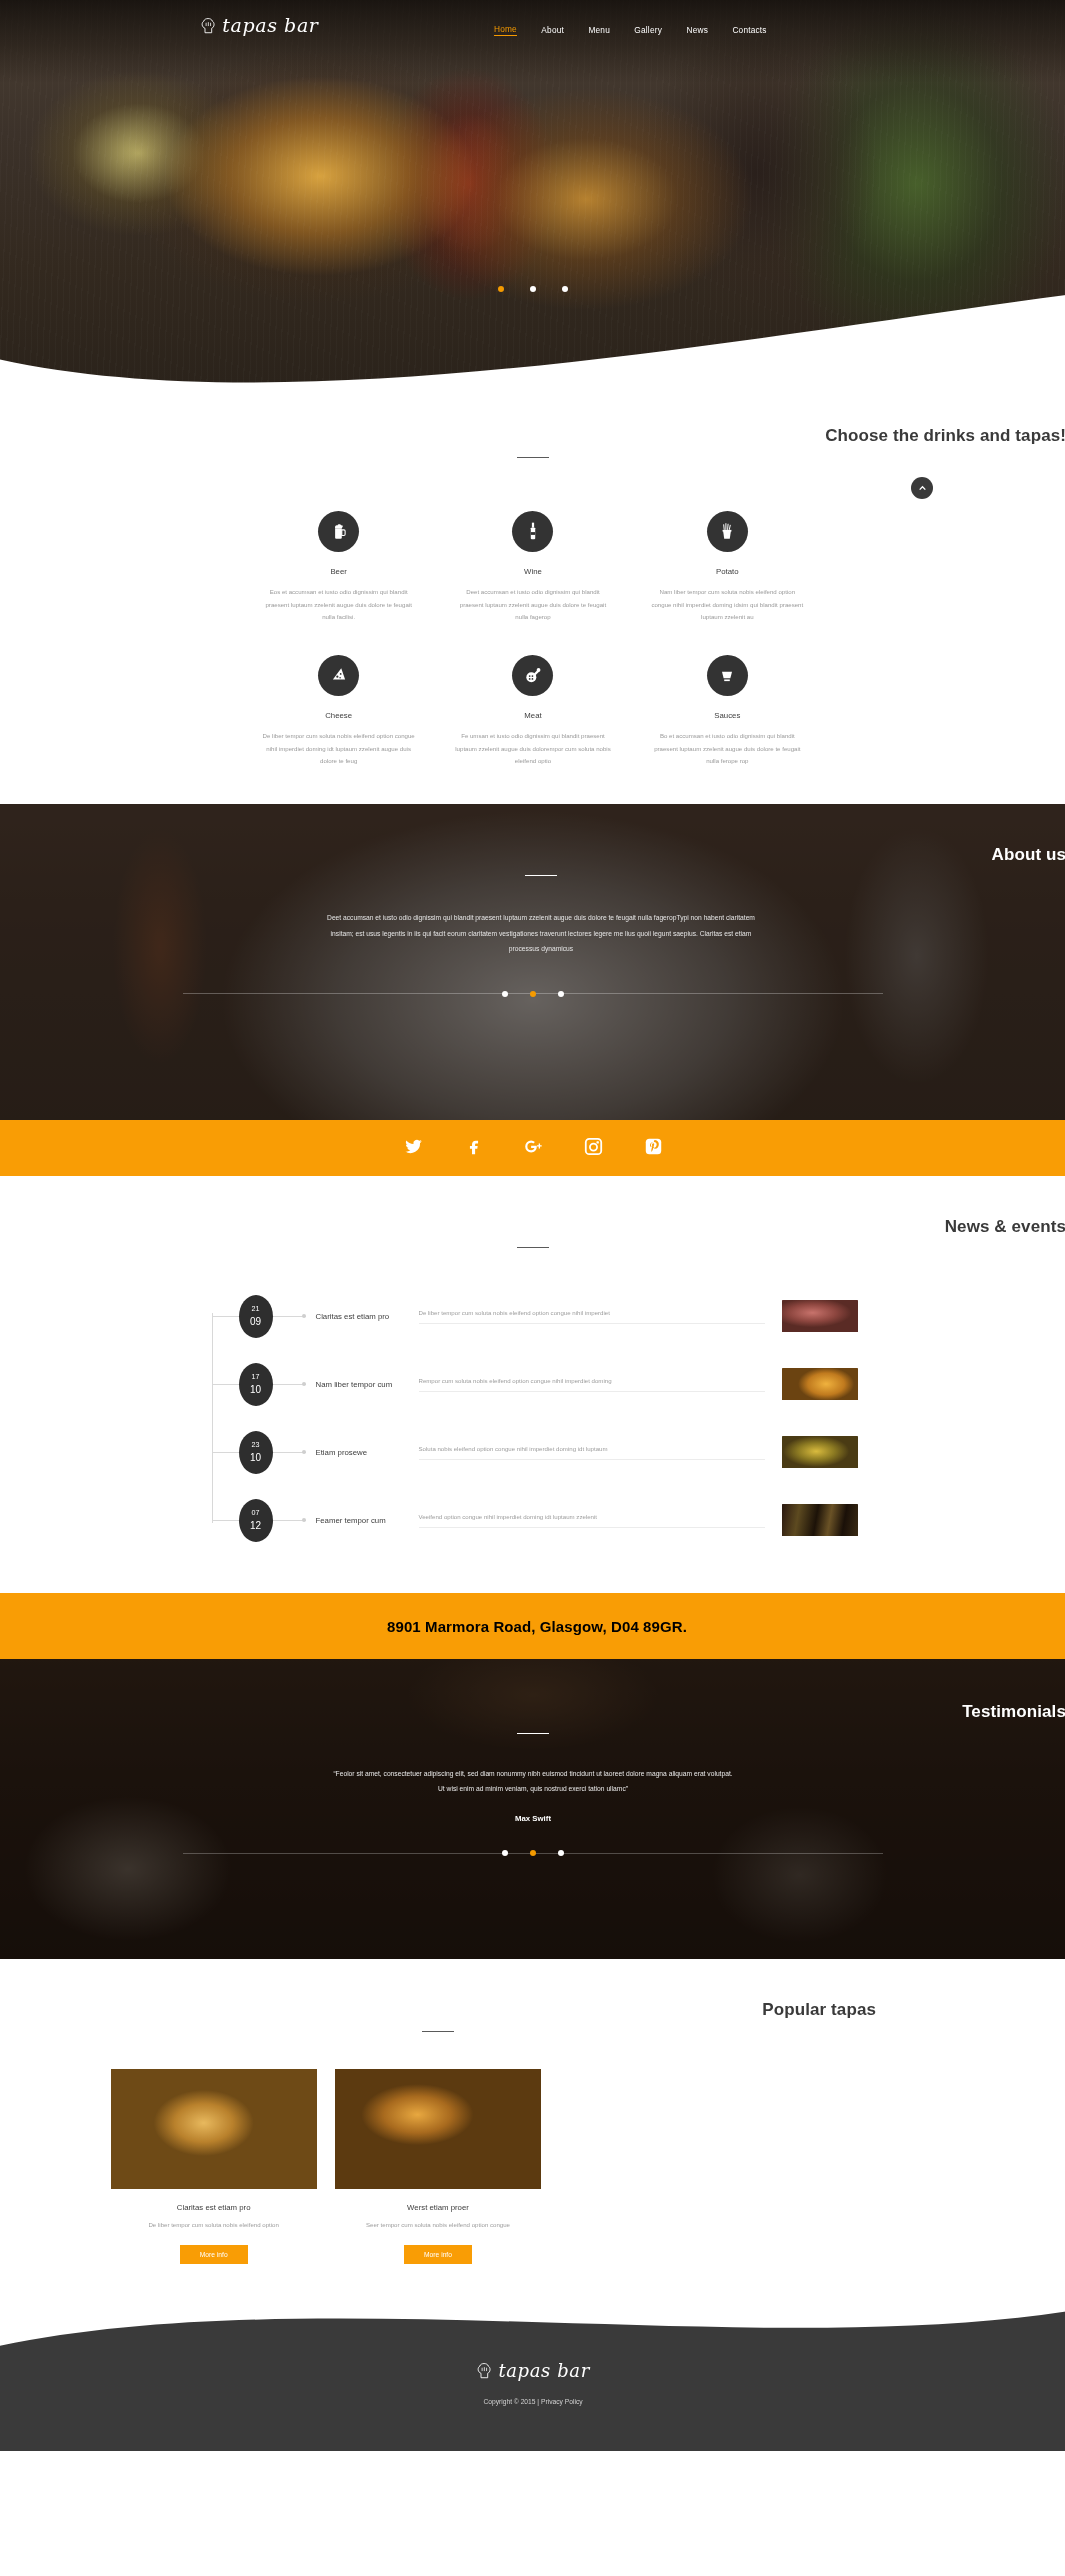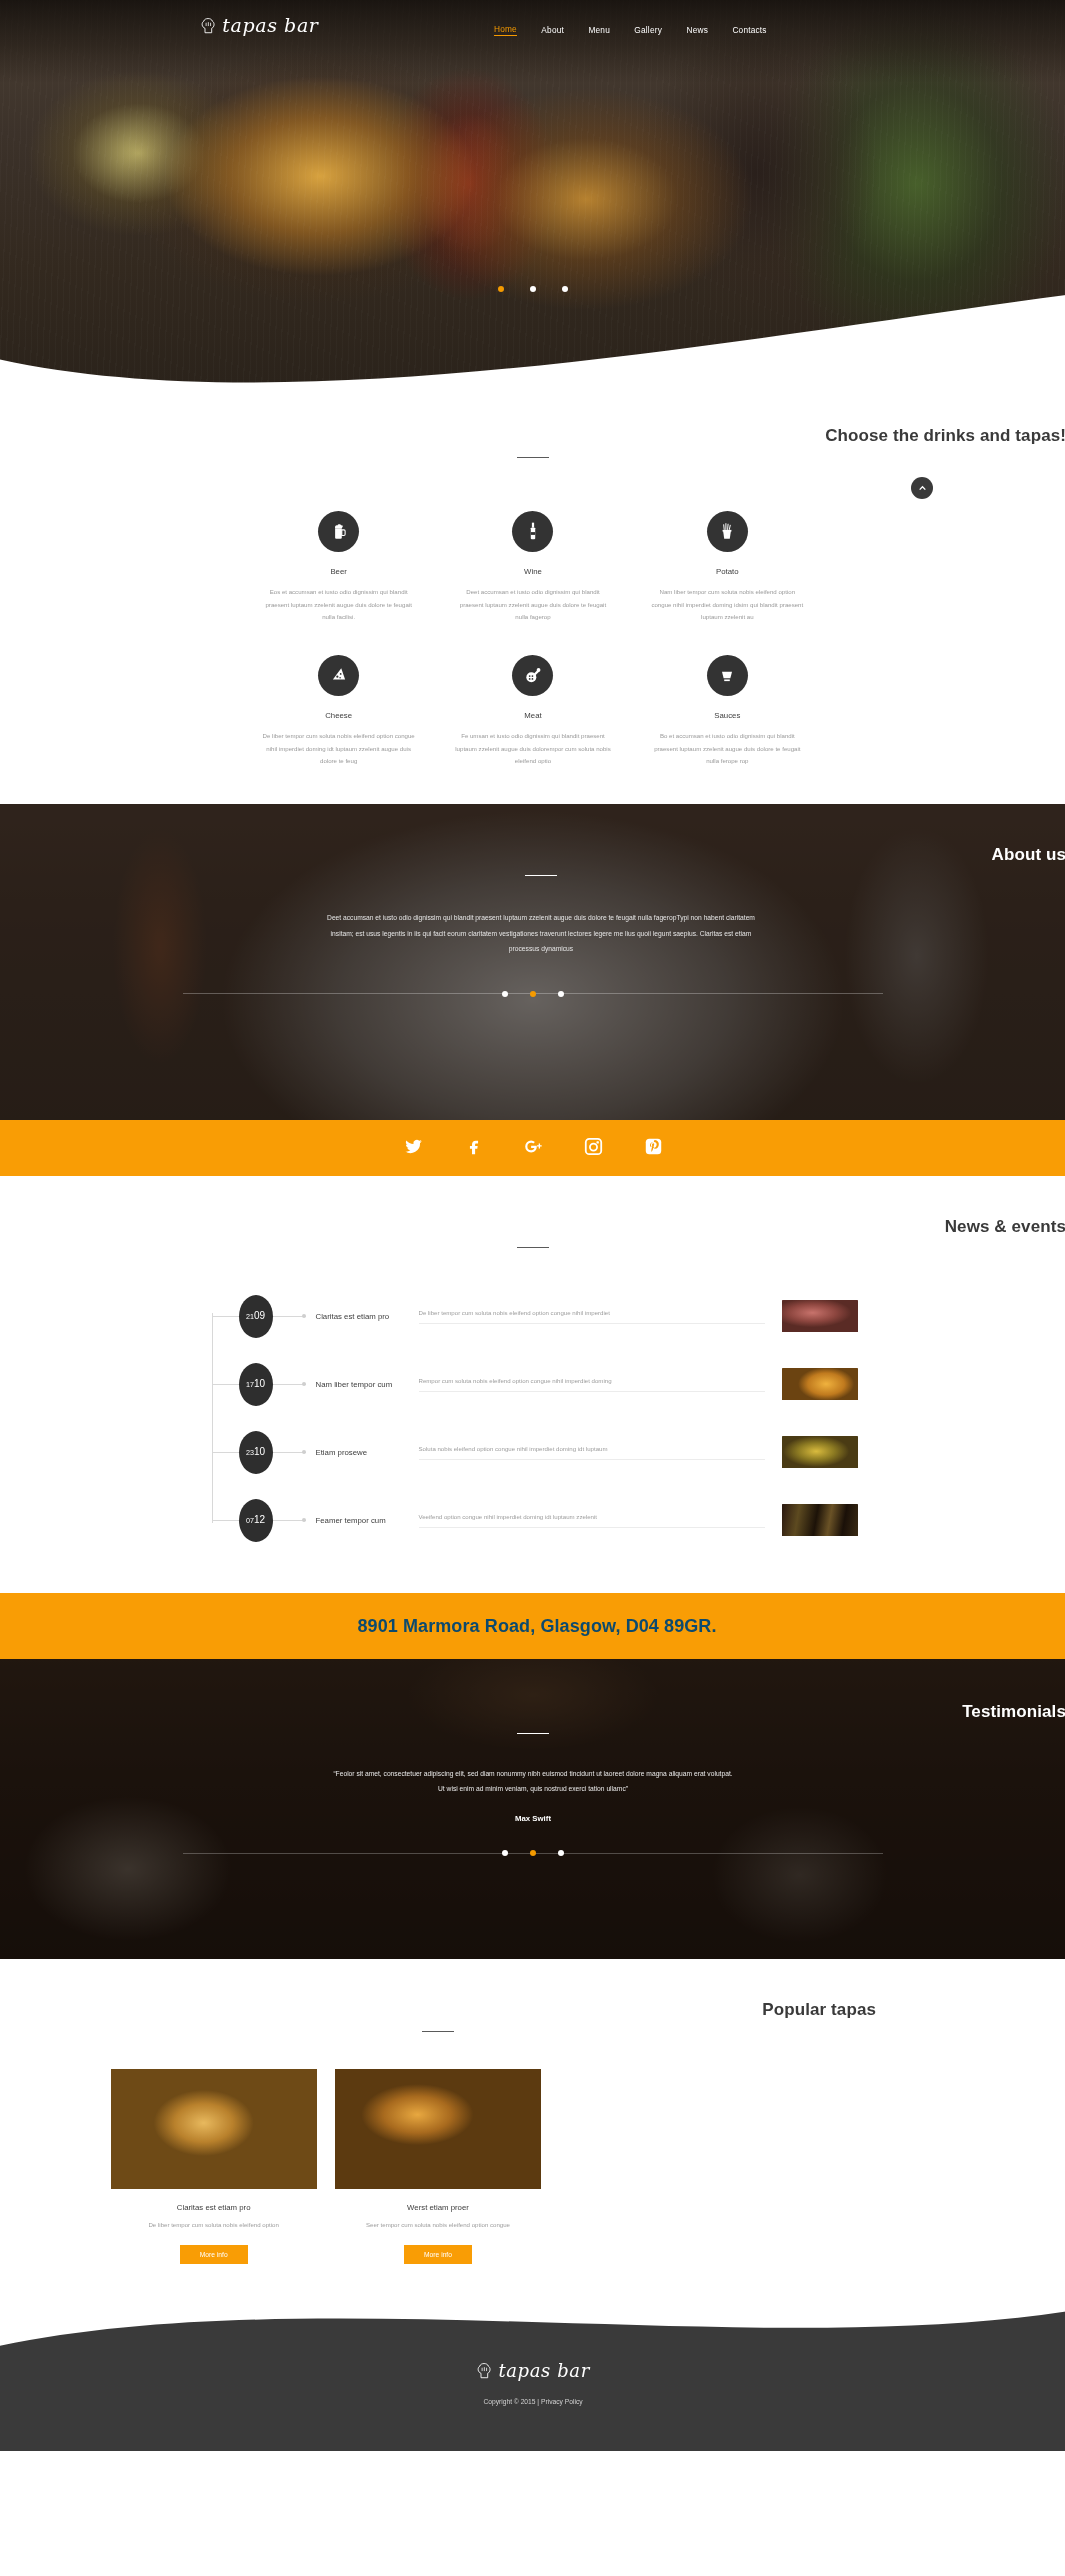--- a/index.html
+++ b/index.html
@@ -171,21 +171,21 @@
   }
   .news-row {
     display:flex; align-items:center; height:68px; position:relative;
   }
   .news-connect {
     position:absolute; left:4.4px; top:50%; width:51px; height:0.6px; background:#d8d8d8;
   }
   .news-date {
     width:34px; height:43px; border-radius:50%;
     background:#2e2e2e; color:#fff;
-    display:flex; flex-direction:row; align-items:center; justify-content:center;
+    display:flex; flex-direction:column; align-items:center; justify-content:center;
     margin-left:30.5px; position:relative; z-index:2; flex:0 0 auto;
   }
   .news-d { font-size:7.2px; line-height:1.55; }
   .news-m { font-size:10px; line-height:1.55; }
   .news-stub {
     width:33px; height:0.6px; background:#d8d8d8; position:relative;
   }
   .news-stub:after {
     content:""; position:absolute; right:0; top:-1.7px;
     width:3.9px; height:3.9px; border-radius:50%; background:#cfcfcf;
@@ -211,21 +211,21 @@
       radial-gradient(ellipse 16.7px 11px at 72% 58%, #b03a2a 0%, transparent 70%),
       linear-gradient(135deg,#7a6026,#2e2412); }
   .th-wine { background:
       linear-gradient(100deg,#2a1810 0%,#5d4a20 22%,#1c1208 45%,#6a5226 62%,#1a1008 80%,#3a2a14 100%); }
 
   
   .address {
     width:1066px; height:66px; background:#f99d05;
     display:flex; align-items:center; justify-content:center;
   }
-  .address span { color:#0c4a6e; font-size:18px; font-weight:600; letter-spacing:0.1px;padding-left:8px; }
+  .address span { color:#000000; font-size:15px; font-weight:600; letter-spacing:0.1px;padding-left:8px; }
 
   
   .testi {
     position:relative; width:1066px; height:300px; overflow:hidden; background:#1a120c;
   }
   .testi-photo {
     position:absolute; inset:0;
     background:
       radial-gradient(ellipse 144px 100px at 12% 70%, rgba(214,206,190,.5) 0%, transparent 72%),
       radial-gradient(ellipse 122px 94px at 75% 72%, rgba(200,192,178,.38) 0%, transparent 72%),

